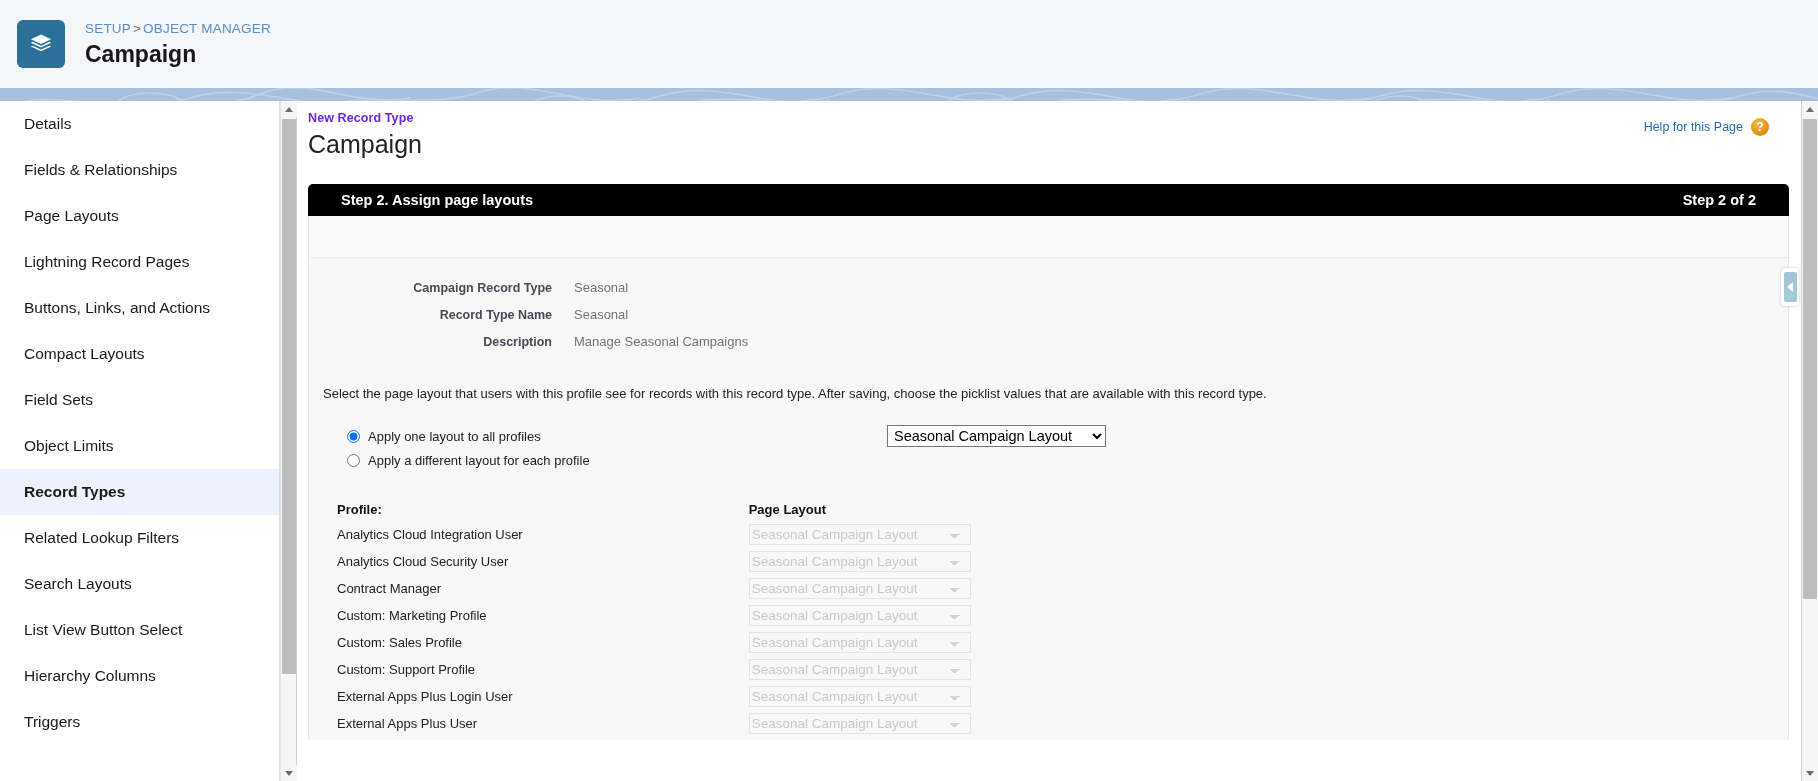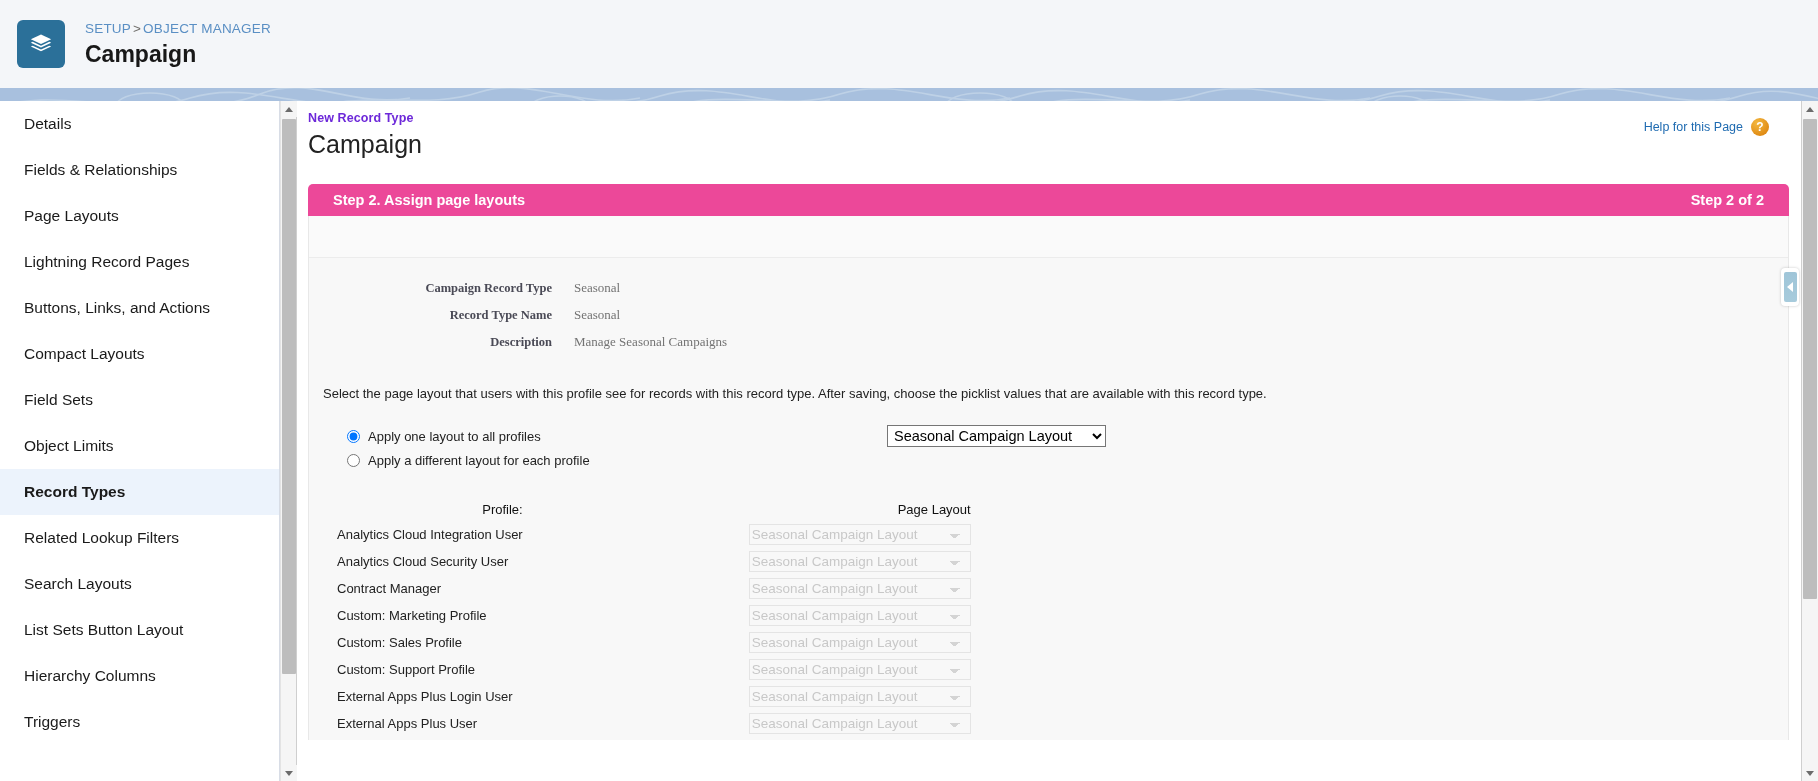--- a/index.html
+++ b/index.html
@@ -178,26 +178,26 @@
     line-height: 1;
     cursor: pointer;
   }
 
   
   .step-banner {
     margin-top: 25px;
     margin-left: 0;
     margin-right: 12px;
     height: 32px;
-    background: #ec4899;
+    background: #000000;
     border-radius: 5px 5px 0 0;
     display: flex;
     align-items: center;
     justify-content: space-between;
-    padding: 0 25px;
+    padding: 0 33px;
     color: #ffffff;
     font-size: 14.5px;
     font-weight: bold;
   }
   .panel-body {
     margin-right: 12px;
     background: #f8f8f8;
     border-left: 1px solid #e8e8e8;
     border-right: 1px solid #e8e8e8;
     padding-top: 0;
@@ -205,21 +205,20 @@
   .panel-toolbar {
     height: 42px;
     background: #fafafa;
     border-bottom: 1px solid #ececec;
   }
 
   
   .field-table {
     margin-top: 22px;
     border-collapse: collapse;
-    font-family: Liberation Serif, serif;
   }
   .field-row td { padding: 0 0 11px 0; vertical-align: top; }
   .field-label {
     width: 265px;
     text-align: right;
     font-size: 12.5px;
     font-weight: bold;
     color: #4a4a56;
     padding-right: 22px !important;
     white-space: nowrap;
@@ -273,23 +272,23 @@
   }
   .radio-first { position: relative; }
 
   
   .profile-table {
     margin-top: 30px;
     margin-left: 28px;
     border-collapse: collapse;
   }
   .profile-table th {
-    text-align: right;
+    text-align: left;
     font-size: 13px;
-    font-weight: normal;
+    font-weight: bold;
     color: #111;
     padding: 0 0 7px 0;
     white-space: nowrap;
   }
   .profile-table th.col-layout { padding-left: 226px; }
   .profile-table td {
     font-size: 13px;
     color: #222;
     padding: 0 0 6px 0;
     height: 24px;
@@ -442,21 +441,21 @@
     <li class="nav-item active">
         <span>Record Types</span>
       </li>
     <li class="nav-item">
         <span>Related Lookup Filters</span>
       </li>
     <li class="nav-item">
         <span>Search Layouts</span>
       </li>
     <li class="nav-item">
-        <span>List Sets Button Layout</span>
+        <span>List View Button Select</span>
       </li>
     <li class="nav-item">
         <span>Hierarchy Columns</span>
       </li>
     <li class="nav-item">
         <span>Triggers</span>
       </li>
   </ul>
 </nav>
 

